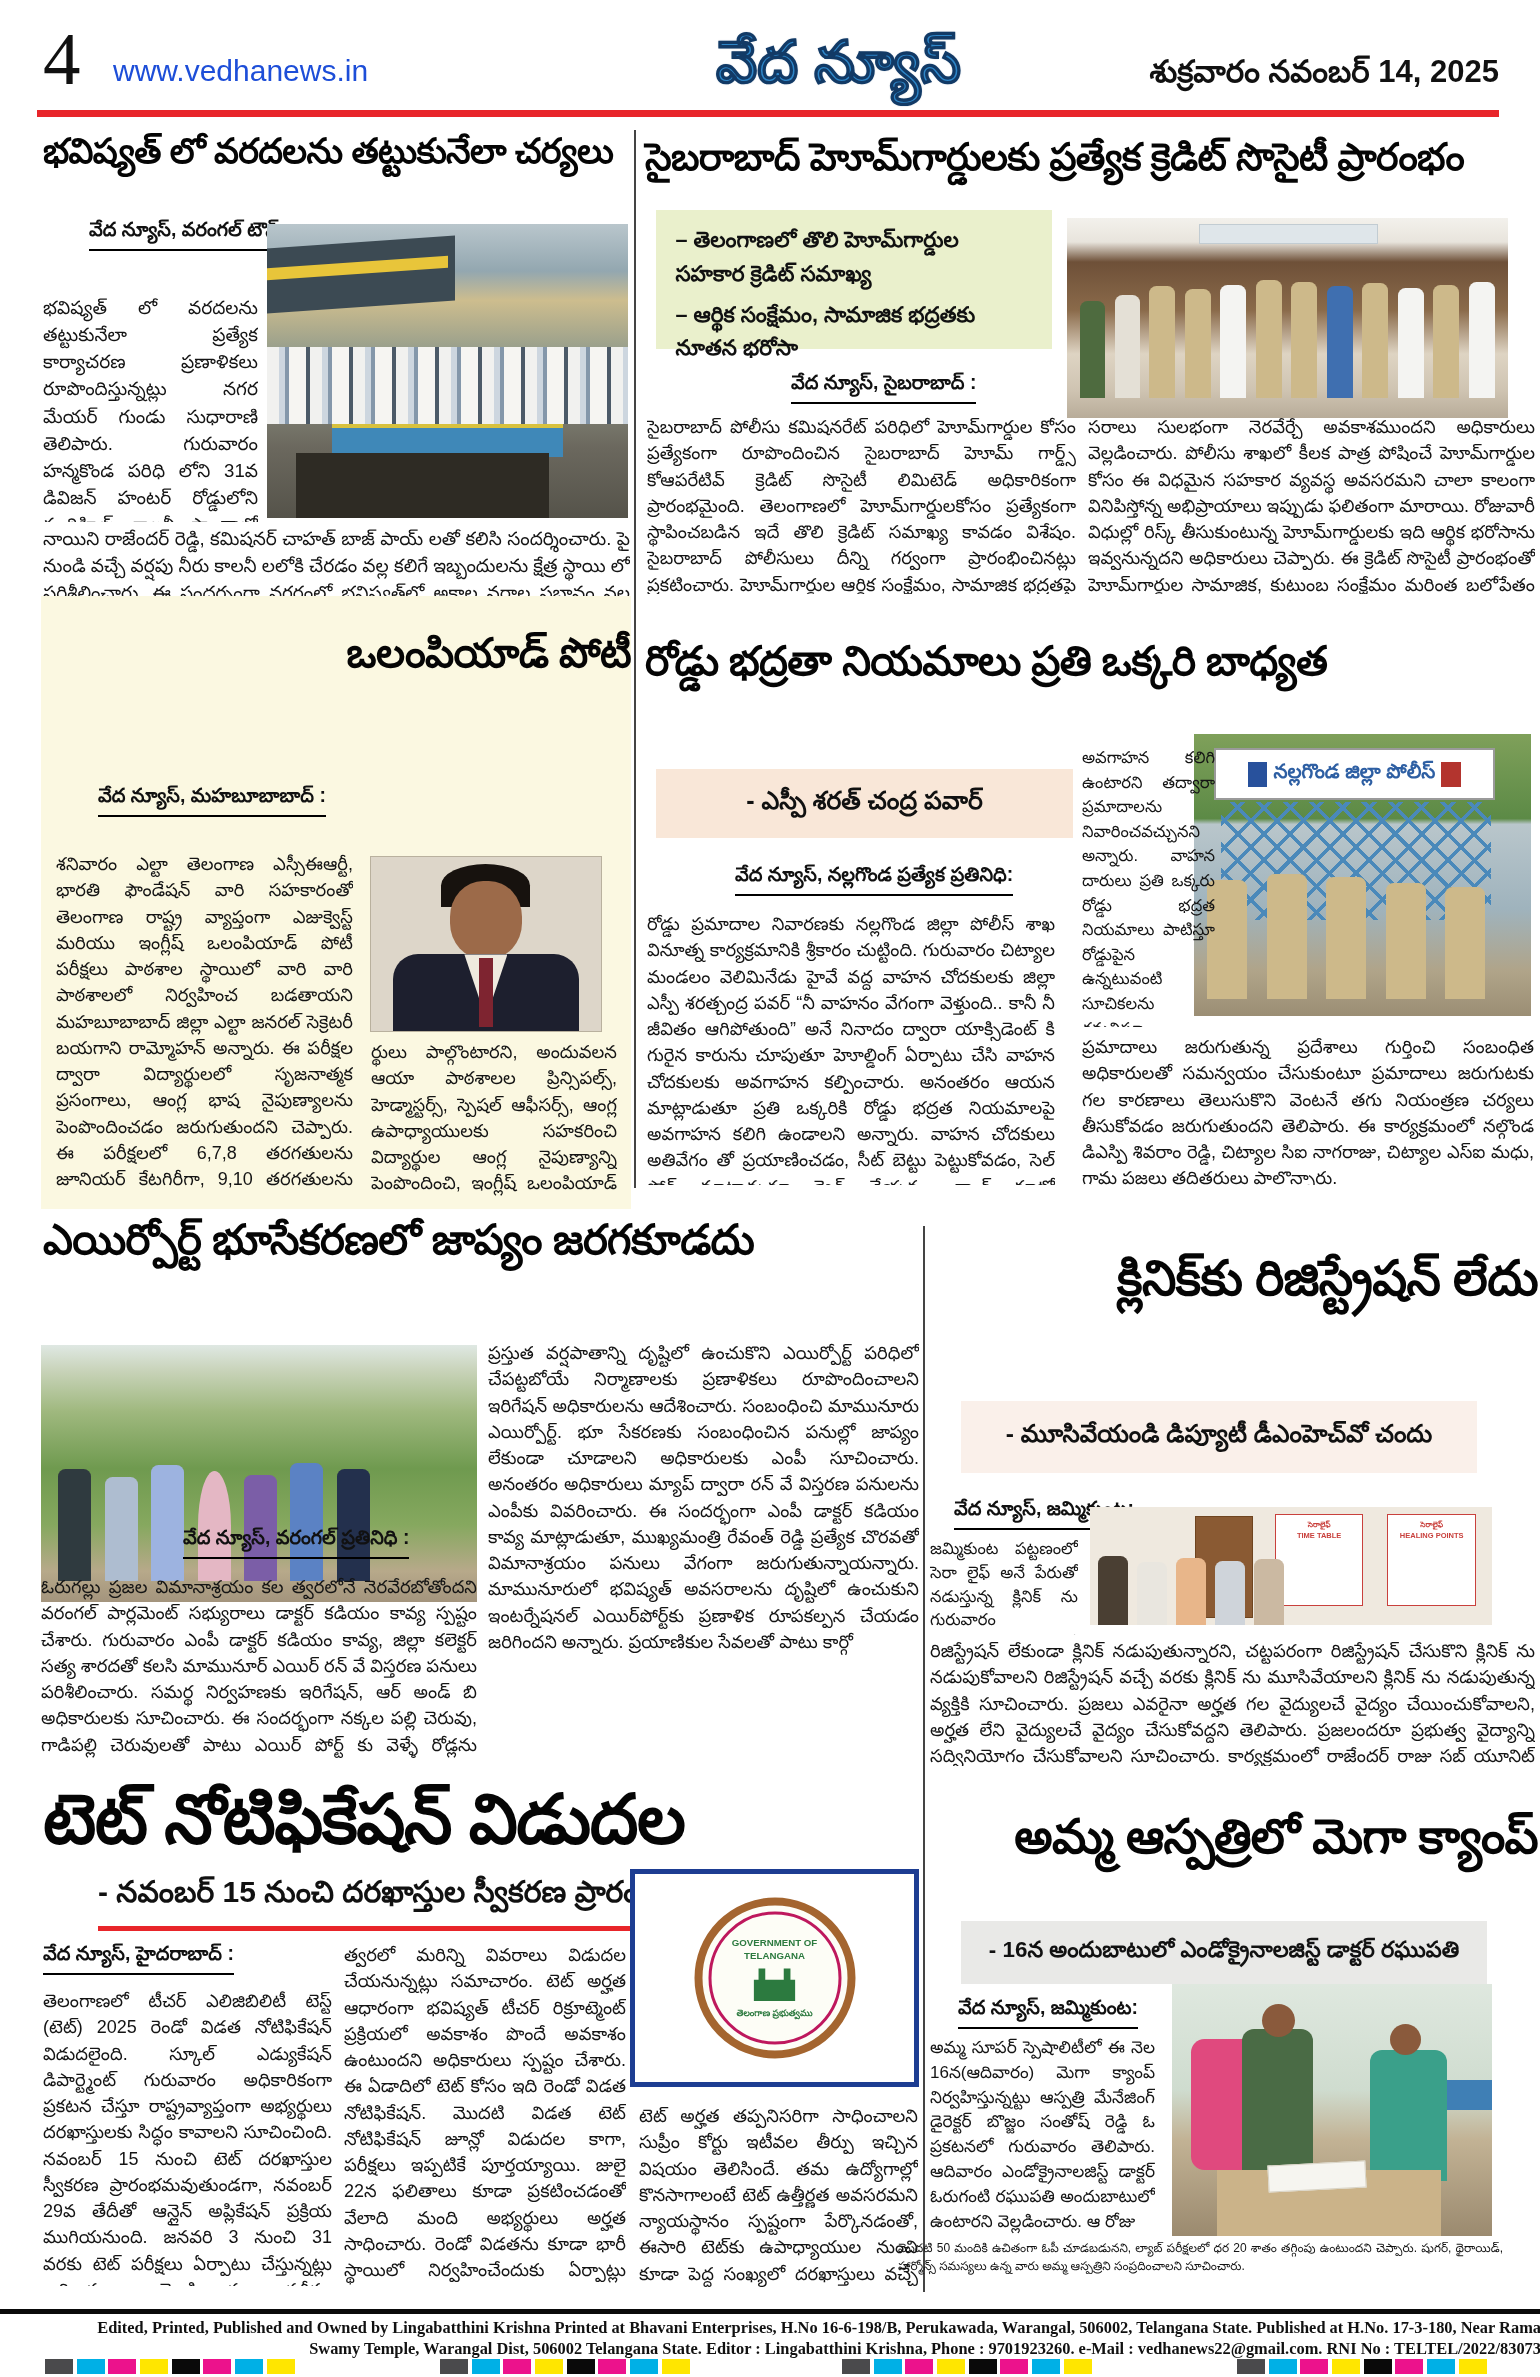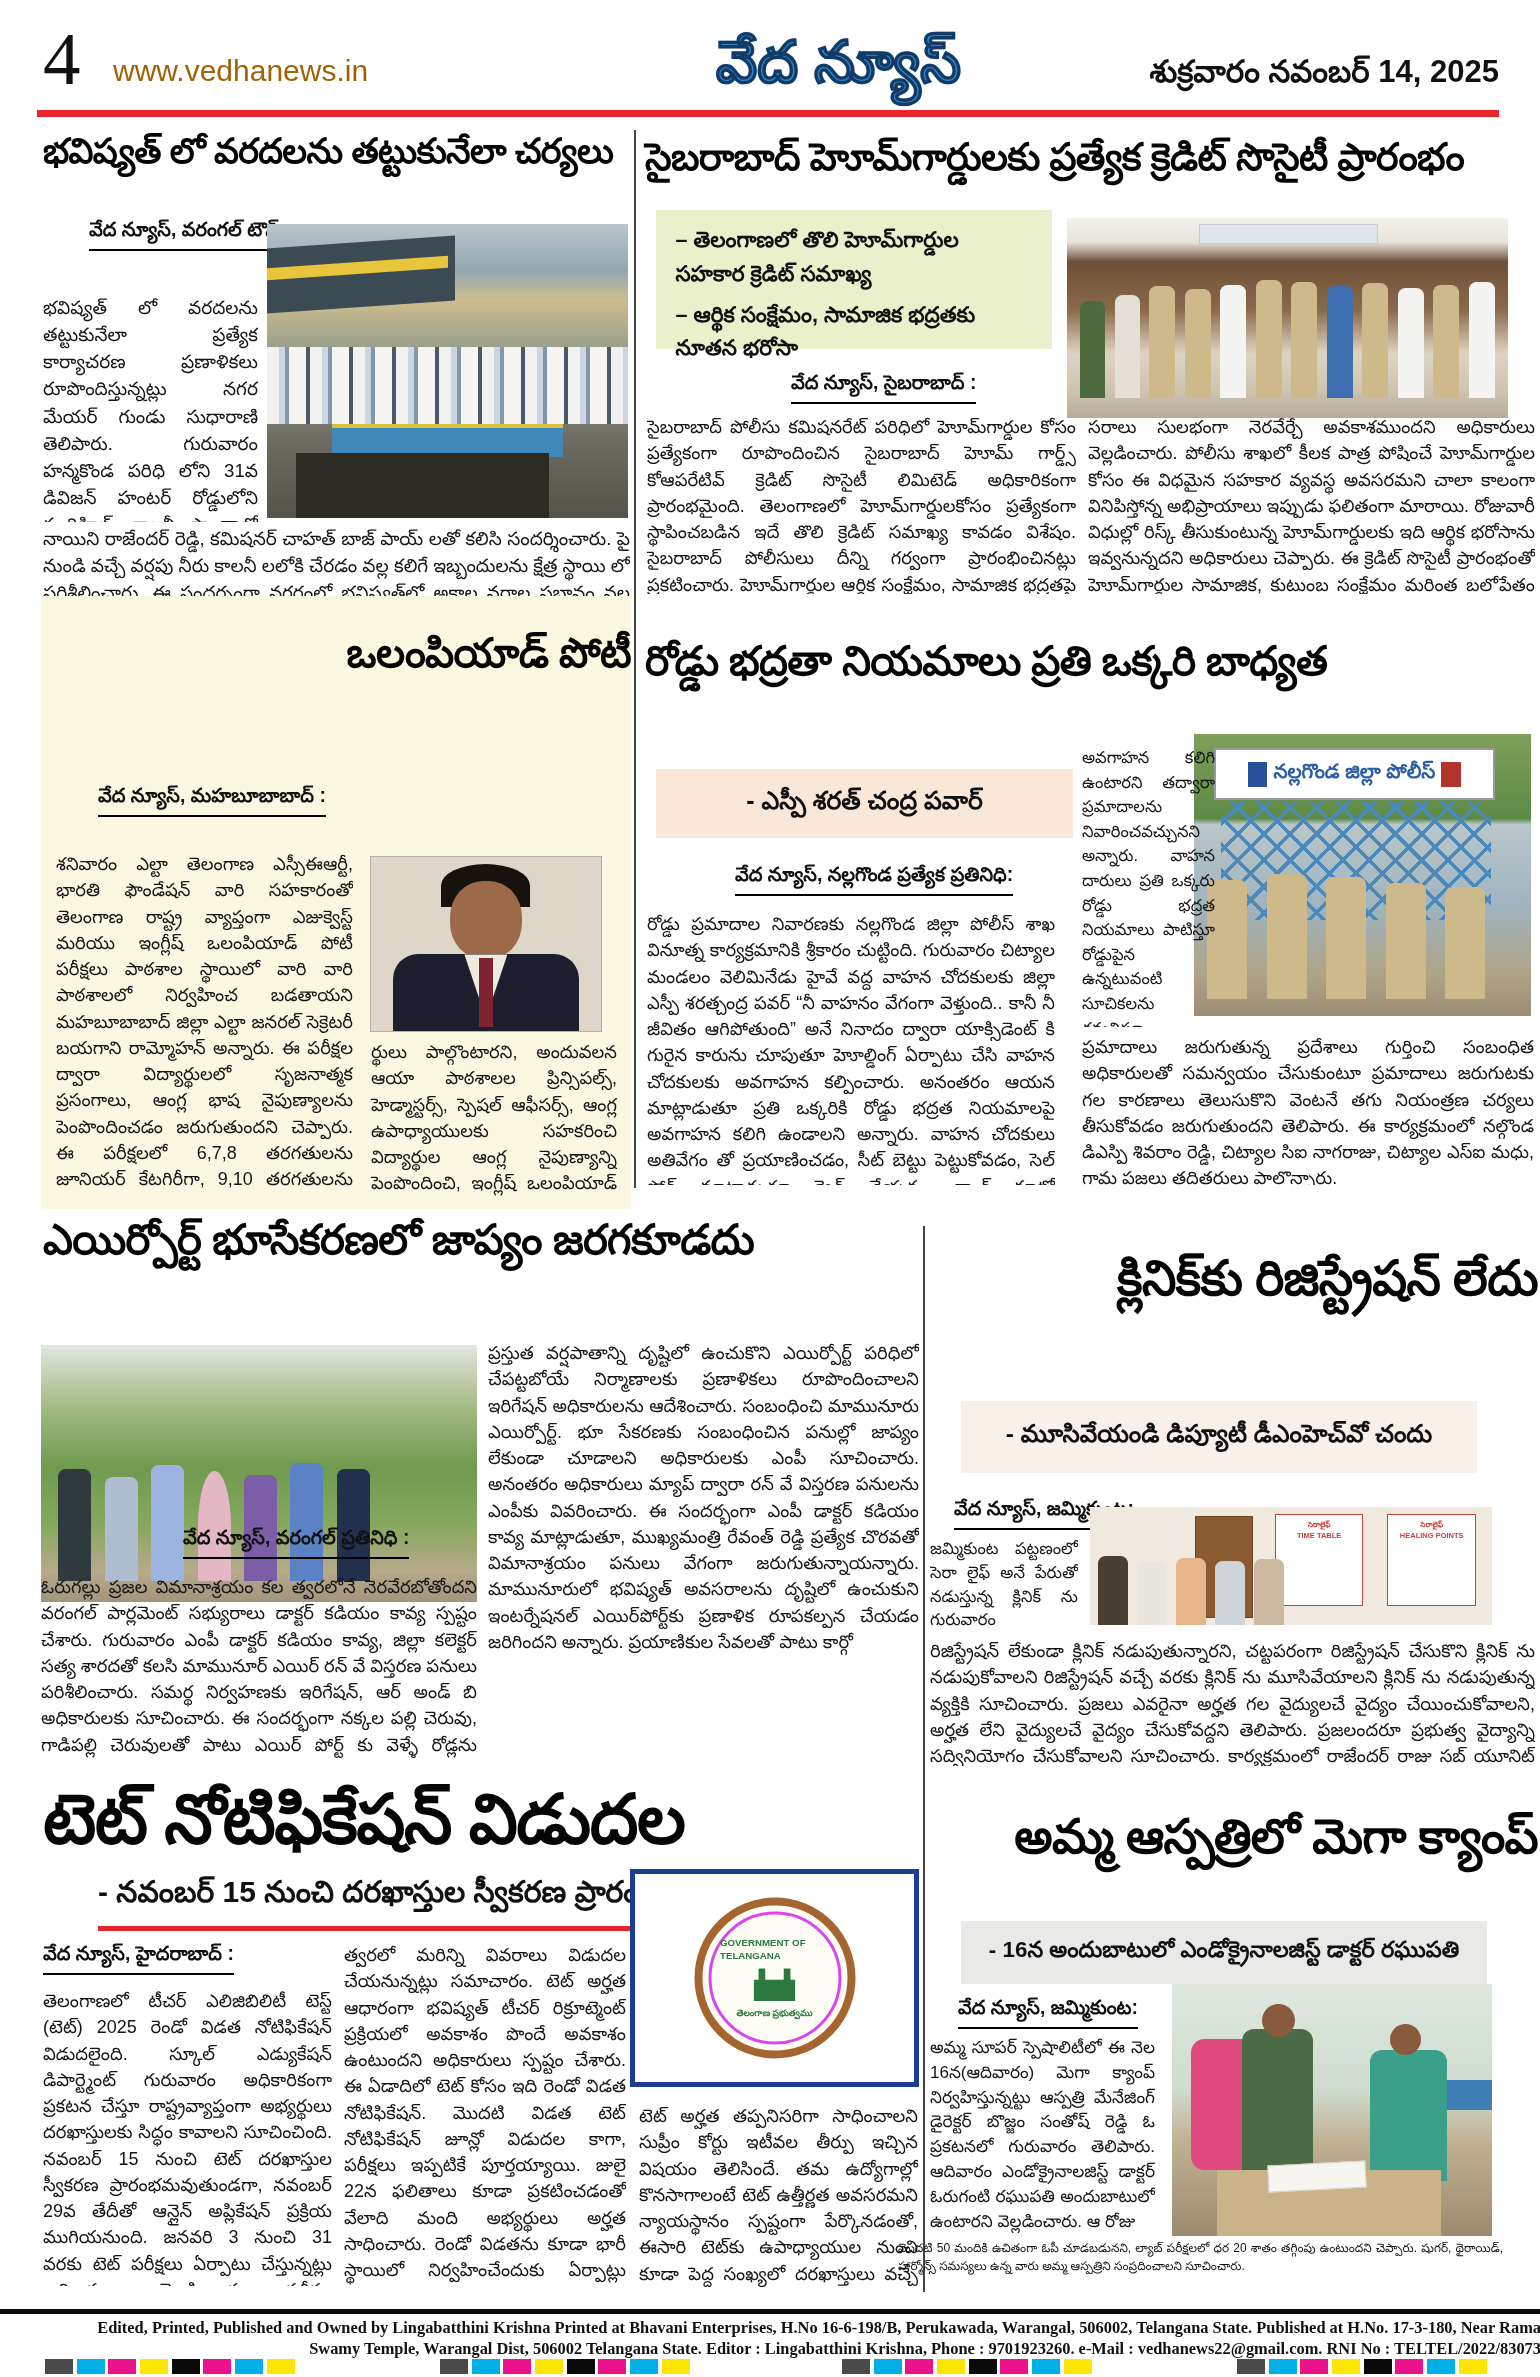--- a/index.html
+++ b/index.html
@@ -16,21 +16,21 @@
   .fig{border-radius:7.5px 7.5px 0 0;}
   .regmarks{position:absolute;display:flex;gap:3.7px;}
   .regmarks div{width:28px;height:15px;}
 </style>
 </head>
 <body>
 
 <div class="page">
 
   <div class="abs" style="left:43px;top:16.4px;width:67px;height:86px;font-family:'Liberation Serif',serif;font-size:75px;font-weight:500;">4</div>
-  <div class="abs" style="left:113px;top:54px;width:328px;height:37px;font-size:30px;color:#a16207;">www.vedhanews.in</div>
+  <div class="abs" style="left:113px;top:54px;width:328px;height:37px;font-size:30px;color:#1d4ed8;">www.vedhanews.in</div>
   <div class="abs center" style="left:581px;top:28px;width:380px;height:82px;font-size:58px;font-weight:900;color:#2e86c8;
               -webkit-text-stroke:1.5px #123a66;text-shadow:0 0 1.5px #123a66;">వేద న్యూస్</div>
   <div class="abs" style="left:1073px;top:54px;width:426px;height:41px;font-size:31px;font-weight:800;text-align:right;">శుక్రవారం నవంబర్ 14, 2025</div>
   <div class="abs" style="left:37px;top:110px;width:1462px;height:6.7px;background:#e8252a;"></div>
 
   <div class="abs" style="left:634px;top:130px;width:1.5px;height:1058px;background:#444;"></div>
   <div class="abs" style="left:923px;top:1226px;width:1.5px;height:1066px;background:#444;"></div>
 
   <div class="abs headline" style="left:43px;top:131px;width:587px;height:88px;font-size:35px;">భవిష్యత్ లో వరదలను తట్టుకునేలా చర్యలు</div>
   <div class="abs" style="left:89px;top:218px;">
@@ -166,22 +166,22 @@
   </div>
   <div class="abs body" style="left:930px;top:1537px;width:148px;height:98px;font-size:16.4px;line-height:1.45;">జమ్మికుంట పట్టణంలో సెరా లైఫ్ అనే పేరుతో నడుస్తున్న క్లినిక్ ను గురువారం హుజూరాబాద్ డిప్యూటీ డిఎంహెచ్ఓ డాక్టర్ చందు ఆకస్మిక తనిఖీ చేశారు. తనిఖీలో భాగంగా ఎలాంటి</div>
   <div class="abs body" style="left:930px;top:1638px;width:605px;height:128px;font-size:18px;">రిజిస్ట్రేషన్ లేకుండా క్లినిక్ నడుపుతున్నారని, చట్టపరంగా రిజిస్ట్రేషన్ చేసుకొని క్లినిక్ ను నడుపుకోవాలని రిజిస్ట్రేషన్ వచ్చే వరకు క్లినిక్ ను మూసివేయాలని క్లినిక్ ను నడుపుతున్న వ్యక్తికి సూచించారు. ప్రజలు ఎవరైనా అర్హత గల వైద్యులచే వైద్యం చేయించుకోవాలని, అర్హత లేని వైద్యులచే వైద్యం చేసుకోవద్దని తెలిపారు. ప్రజలందరూ ప్రభుత్వ వైద్యాన్ని సద్వినియోగం చేసుకోవాలని సూచించారు. కార్యక్రమంలో రాజేందర్ రాజు సబ్ యూనిట్ ఆఫీసర్, సిబ్బంది నరేందర్ తదితరులు పాల్గొన్నారు.</div>
 
   <div class="abs headline" style="left:43px;top:1781px;width:876px;height:112px;font-size:69px;font-weight:900;letter-spacing:-1.5px;">టెట్ నోటిఫికేషన్ విడుదల</div>
   <div class="abs" style="left:98px;top:1875px;width:654px;height:43px;font-size:30px;font-weight:700;">- నవంబర్ 15 నుంచి దరఖాస్తుల స్వీకరణ ప్రారంభం</div>
   <div class="abs" style="left:98px;top:1926px;width:654px;height:5.2px;background:#e8252a;"></div>
   <div class="abs" style="left:630px;top:1869px;width:289px;height:218px;background:#ffffff;border:5.2px solid #1d3d92;box-sizing:border-box;">
     <div style="position:absolute;left:50%;top:50%;transform:translate(-50%,-50%);width:161px;height:161px;border-radius:50%;
                 border:8.2px solid #a4652f;background:#fdfdf6;box-sizing:border-box;">
-      <div style="position:absolute;left:6px;top:6px;right:6px;bottom:6px;border-radius:50%;border:3px solid #d946ef;
-                  display:flex;flex-direction:column;align-items:center;justify-content:center;padding:9px;box-sizing:border-box;">
+      <div style="position:absolute;left:6px;top:6px;right:6px;bottom:6px;border-radius:50%;border:3px solid #be185d;
+                  display:flex;flex-direction:column;align-items:center;justify-content:center;text-align:center;padding:9px;box-sizing:border-box;">
         <span style="font-size:9.7px;font-weight:800;color:#2c7a3f;line-height:1.3;">GOVERNMENT OF TELANGANA</span>
         <span style="display:block;width:42px;height:33px;margin:6px 0;background:#2c7a3f;
                      clip-path:polygon(0 100%,0 35%,12% 35%,12% 0,28% 0,28% 35%,72% 35%,72% 0,88% 0,88% 35%,100% 35%,100% 100%);"></span>
         <span style="font-size:9px;font-weight:700;color:#2c7a3f;">తెలంగాణ ప్రభుత్వము</span>
       </div>
     </div>
   </div>
   <div class="abs" style="left:43px;top:1942px;">
     <span class="byline">వేద న్యూస్, హైదరాబాద్ :</span>
   </div>

